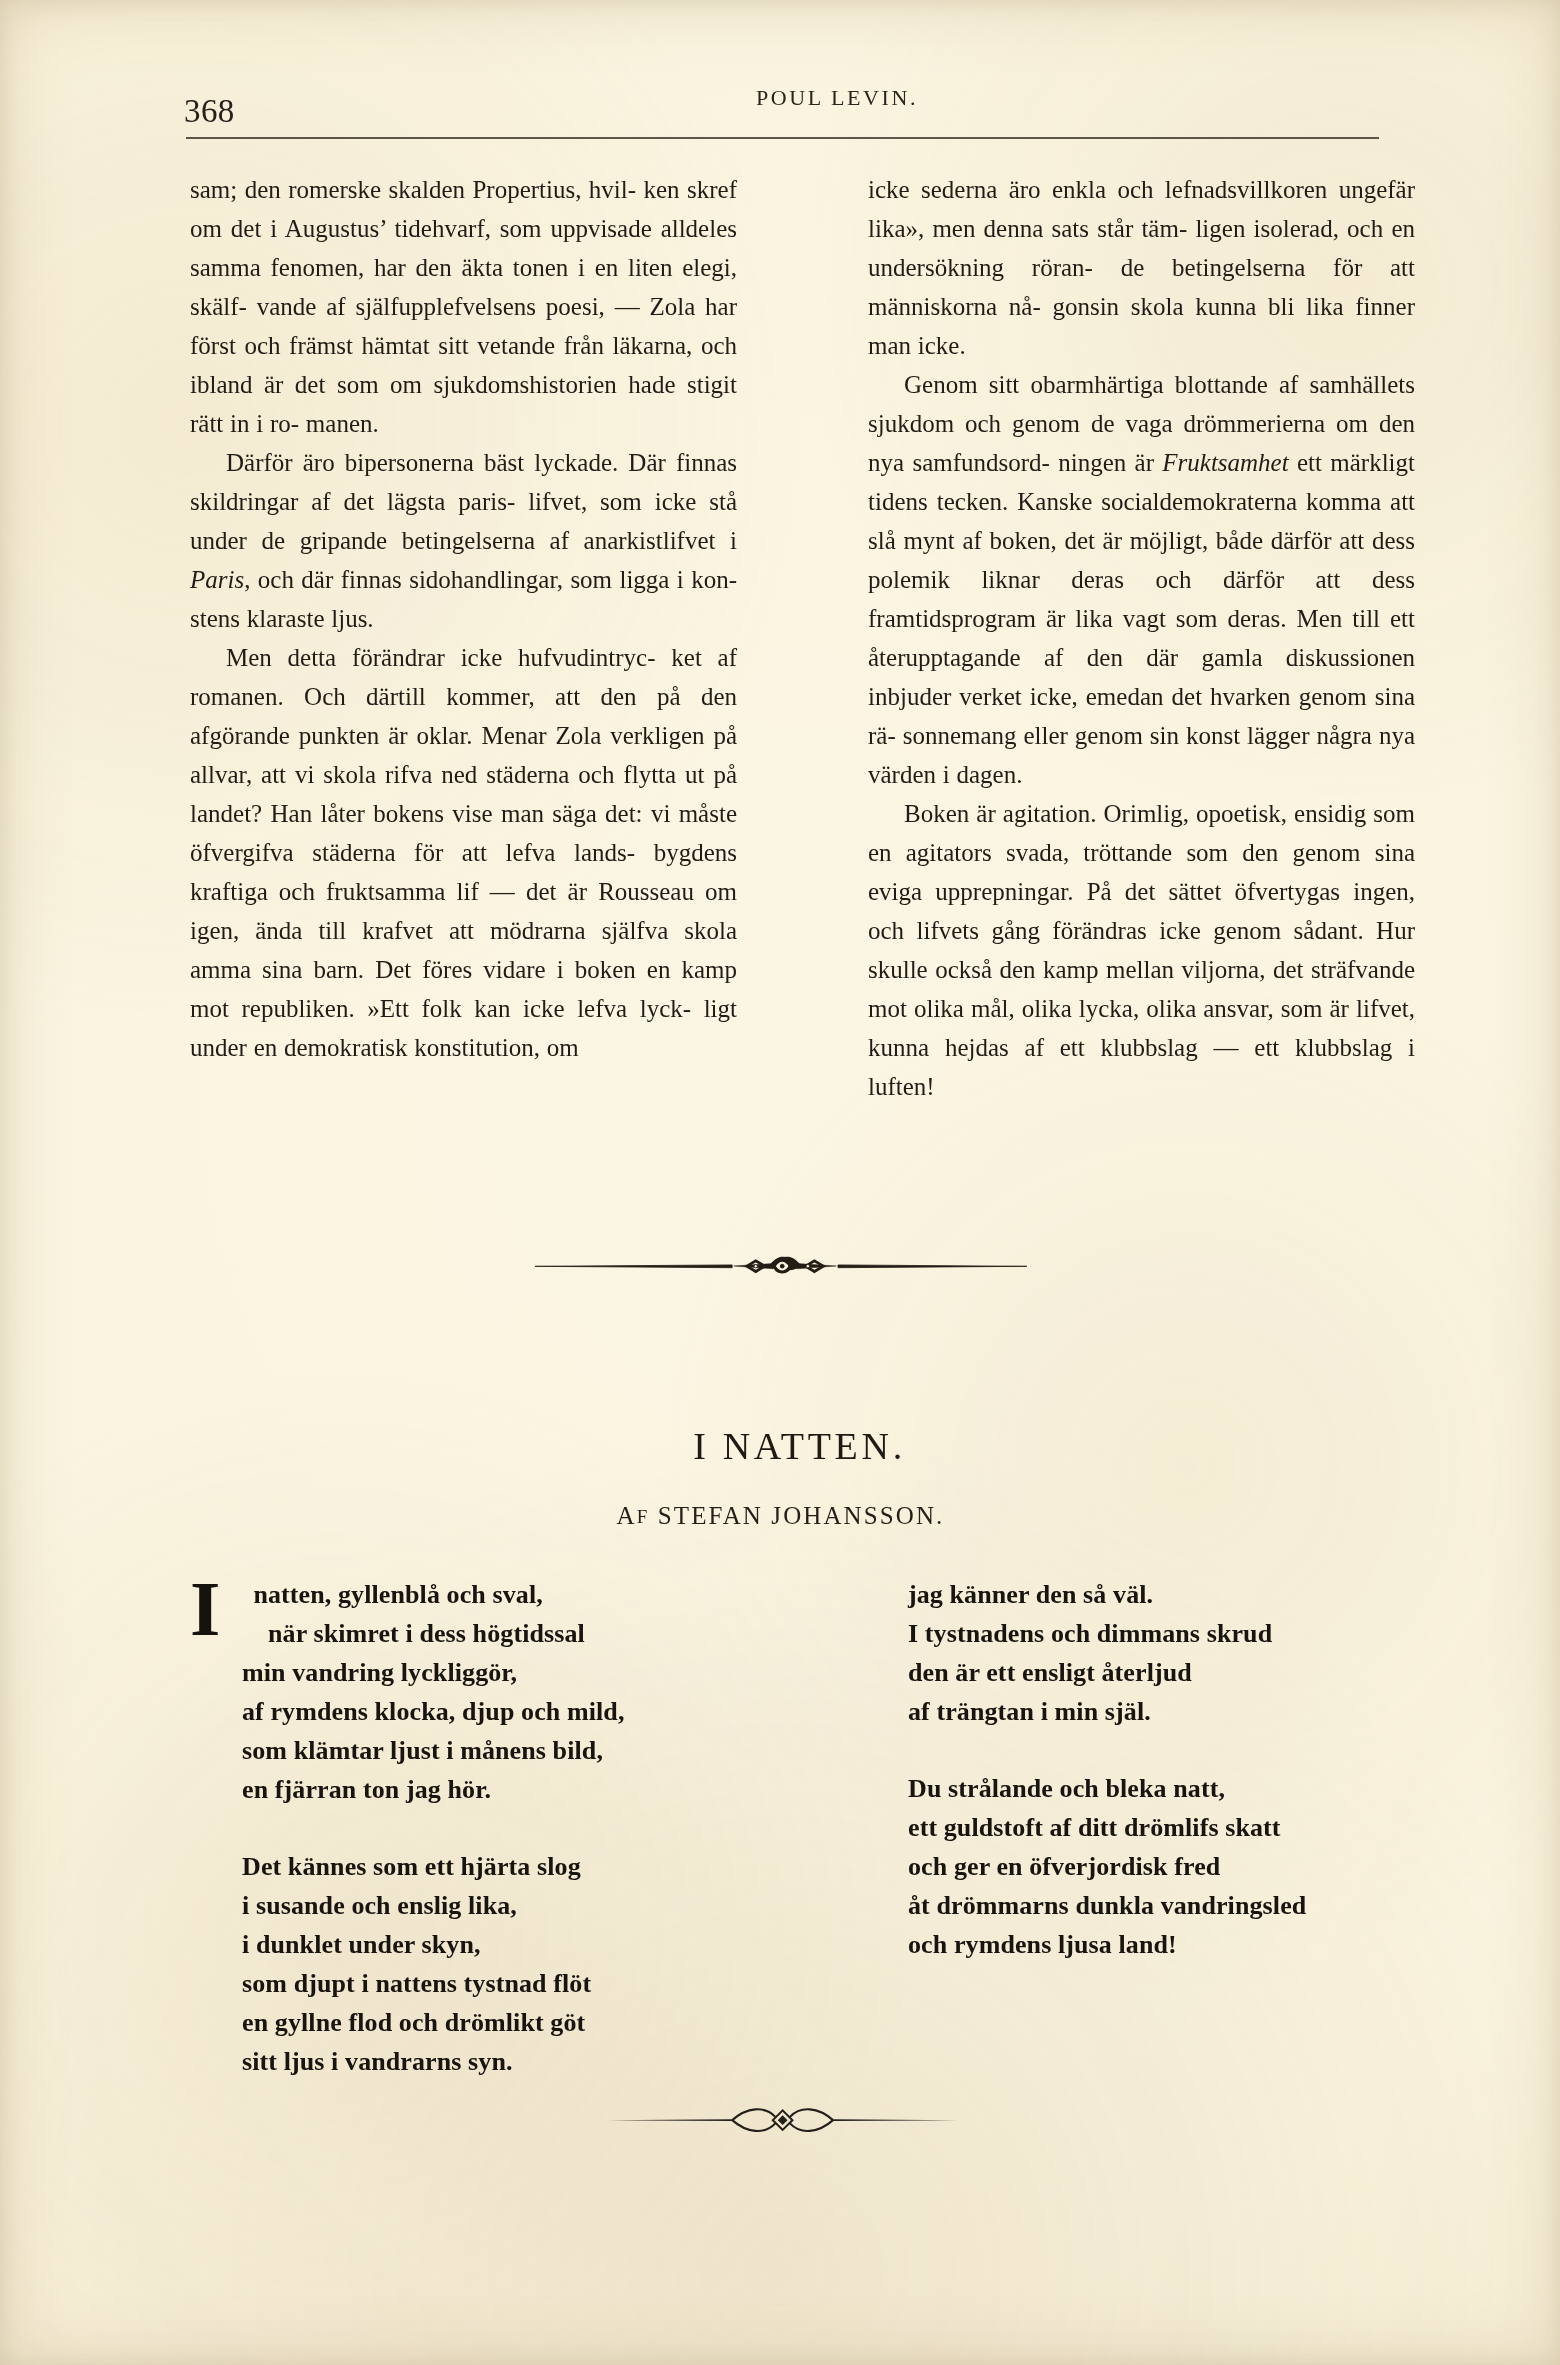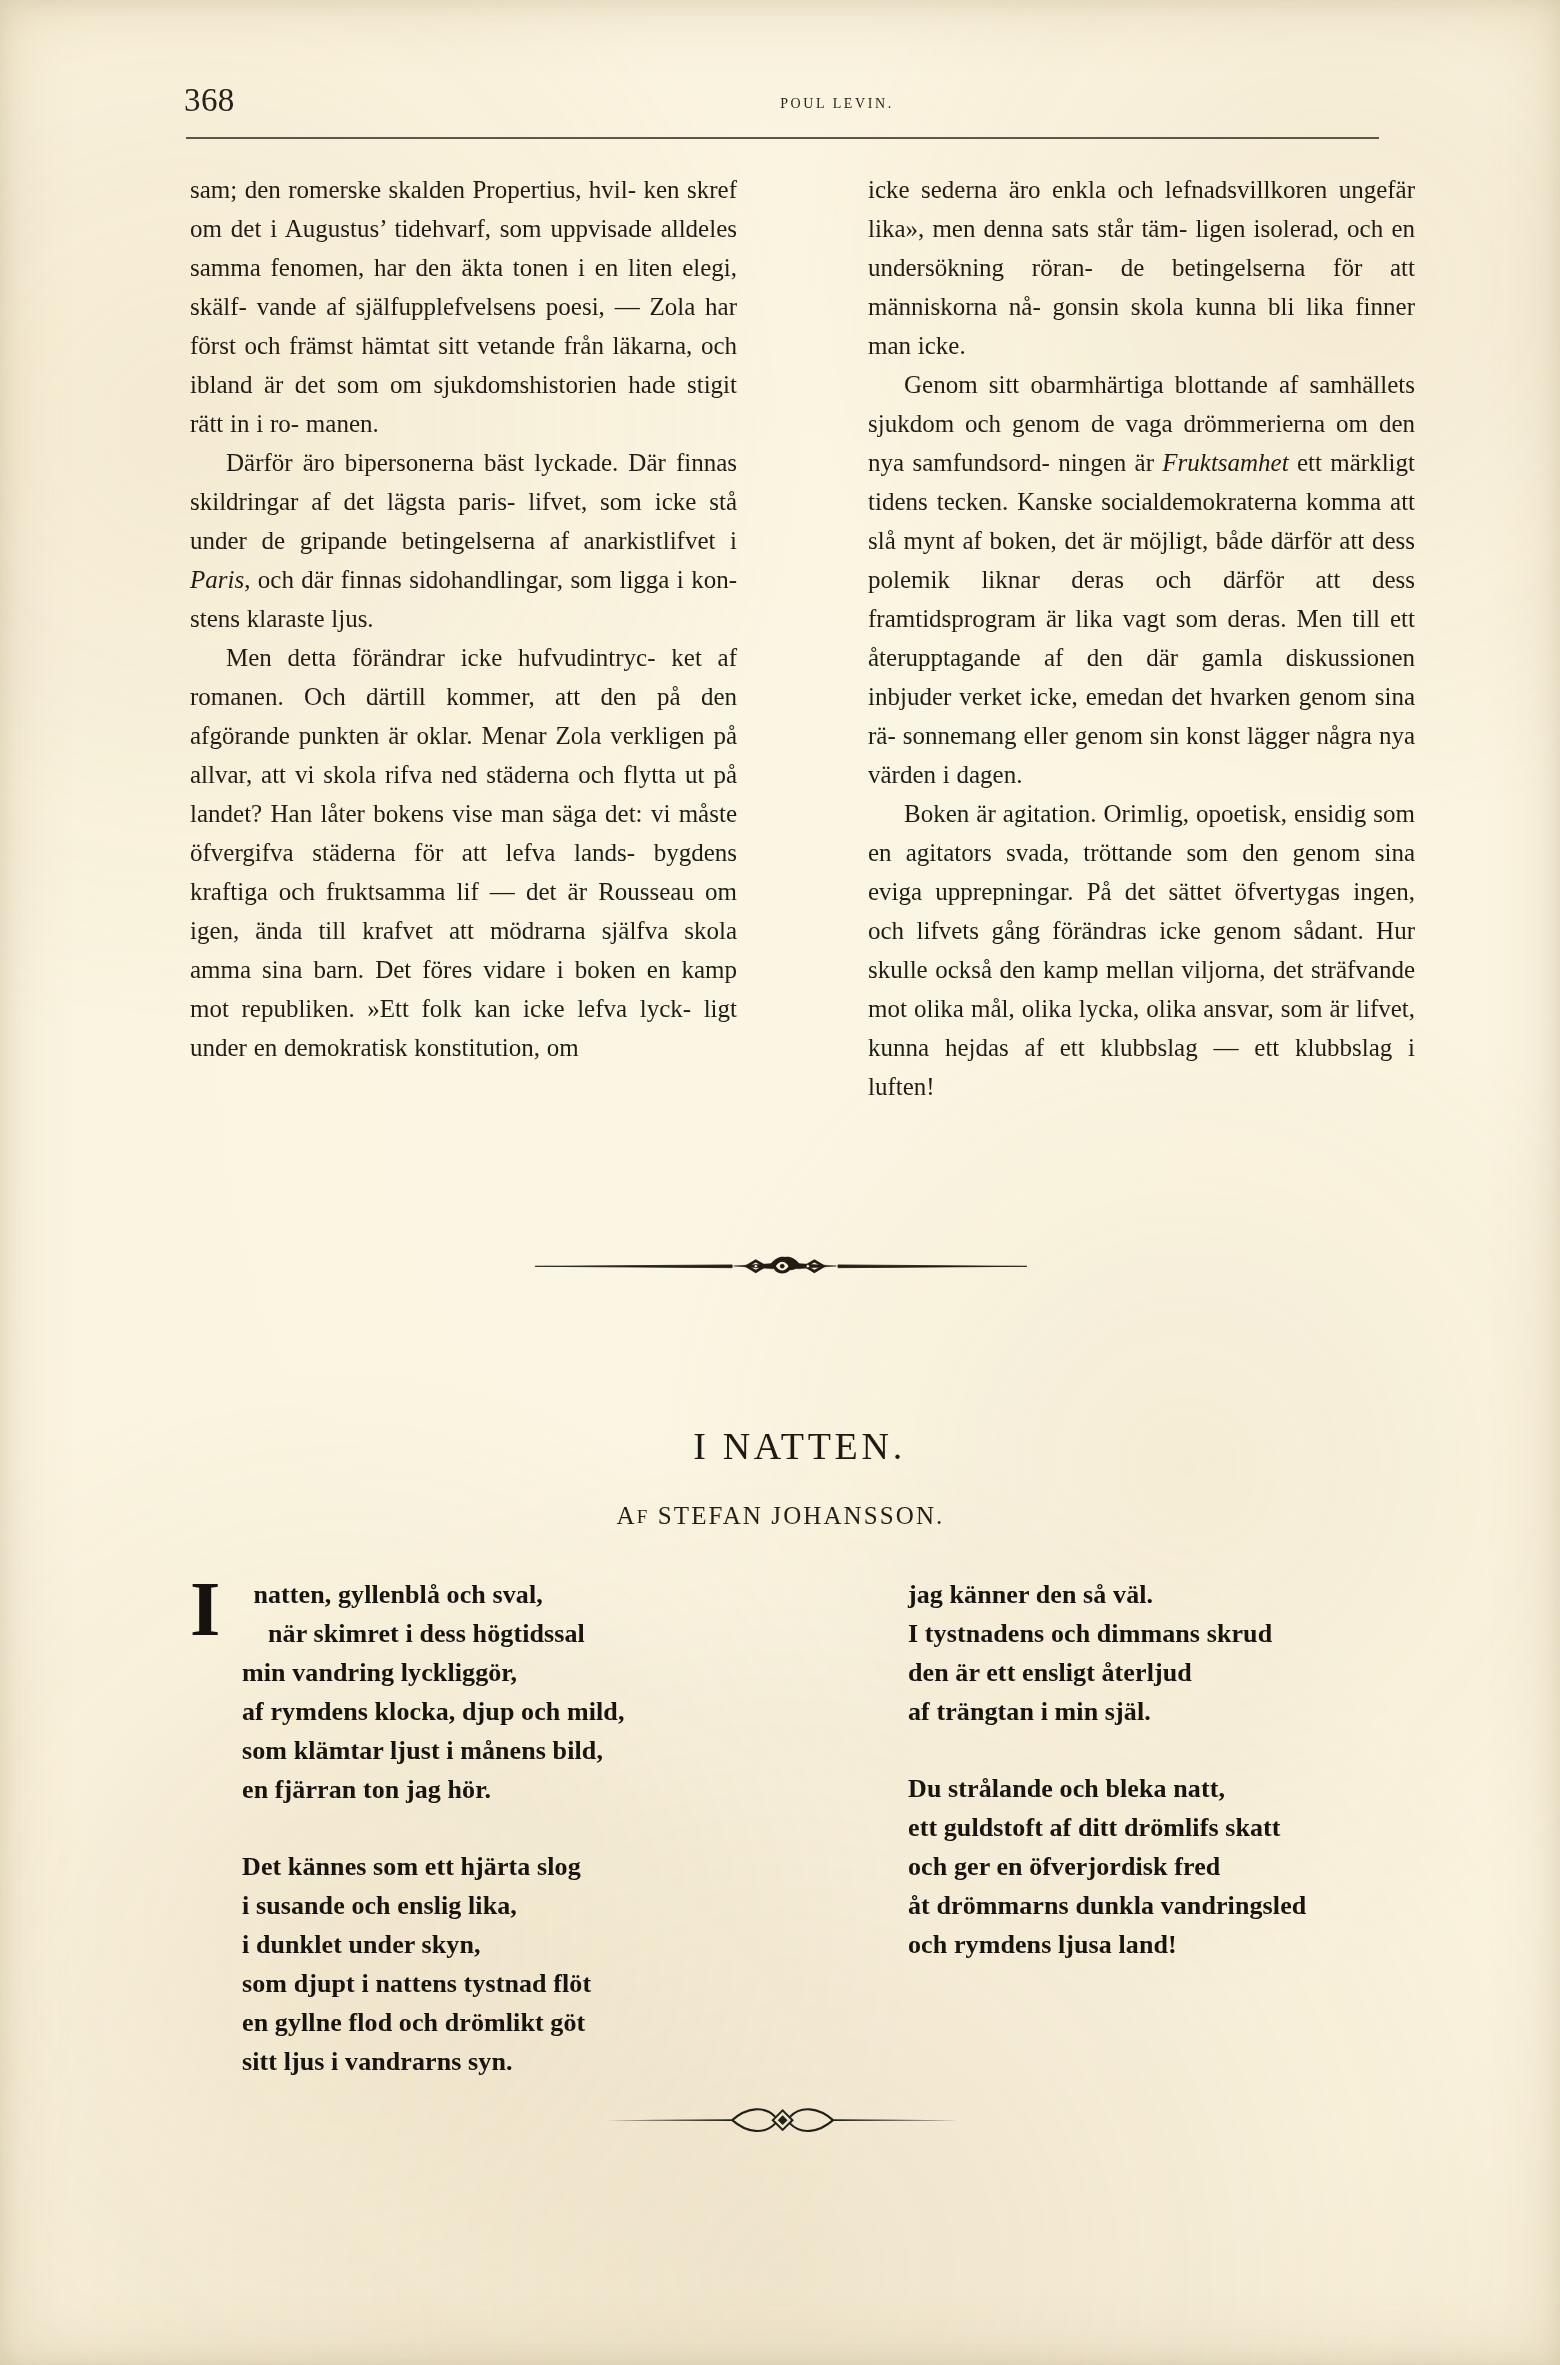--- a/index.html
+++ b/index.html
@@ -57,35 +57,34 @@
   .running-head {
     position: absolute;
     left: 184px;
     top: 78px;
     width: 1306px;
     height: 47px;
   }
   .folio {
     position: absolute;
     left: 0;
-    top: 4px;
+    top: 15px;
     font-size: 33px;
     letter-spacing: 0.4px;
     color: #26211b;
   }
   .head-title {
     position: absolute;
     left: 0;
     top: 6.5px;
     width: 1306px;
     text-align: center;
-    font-size: 14px;
+    font-size: 22px;
     letter-spacing: 2.6px;
     color: #2a241d;
-    margin-top: 11px;
   }
   .head-rule {
     position: absolute;
     left: 186px;
     top: 137px;
     width: 1193px;
     height: 1.6px;
     background: #3a332a;
     opacity: .82;
   }

